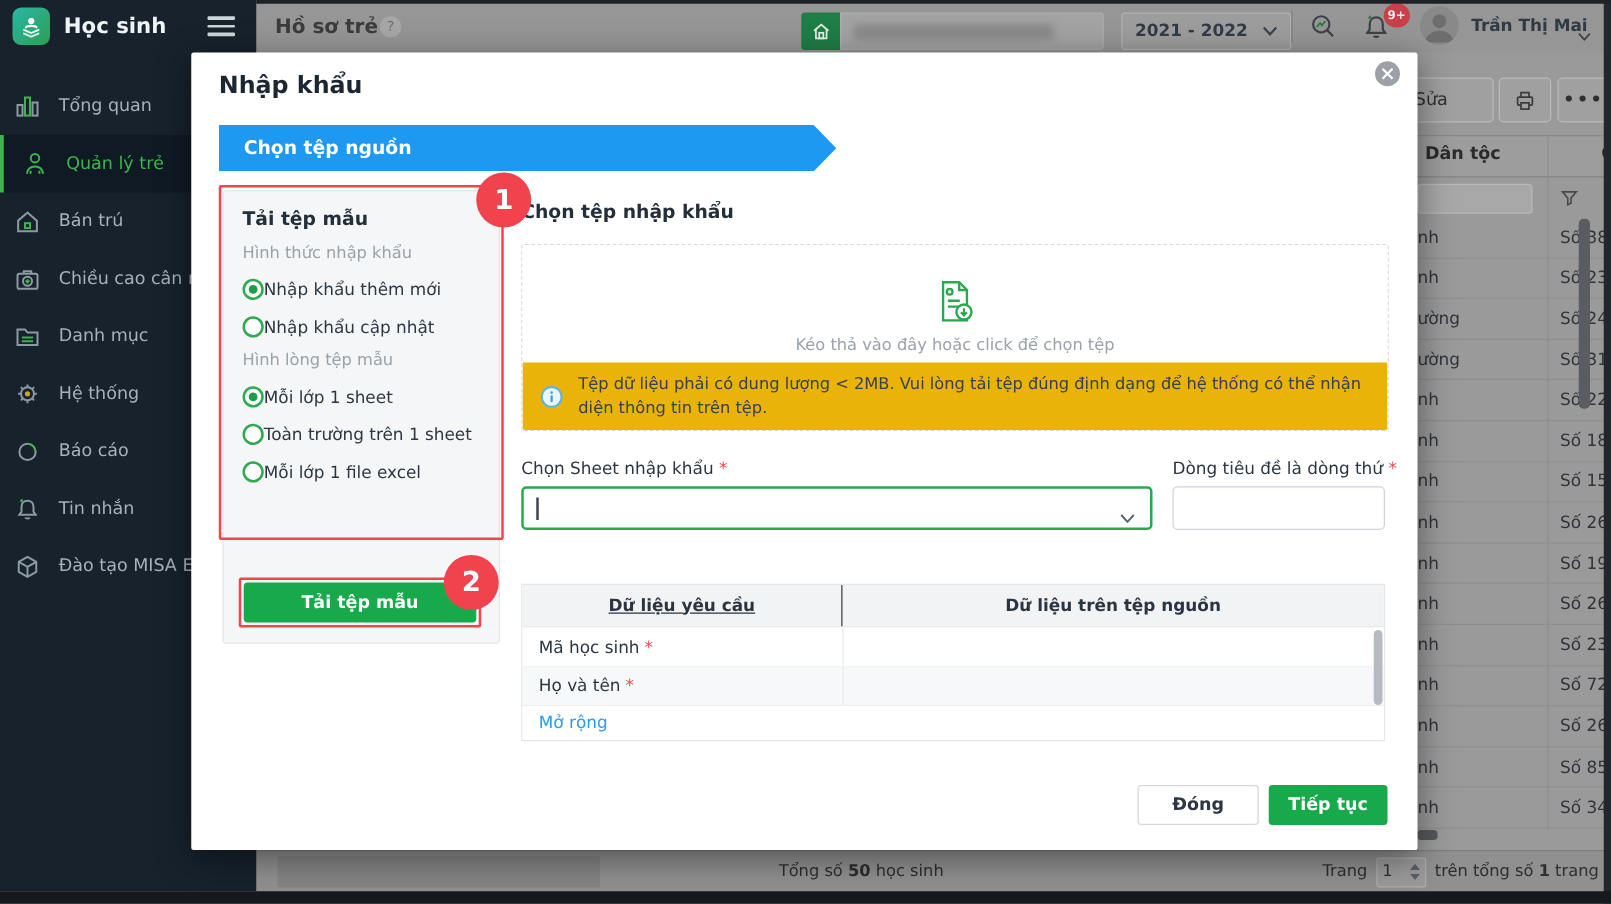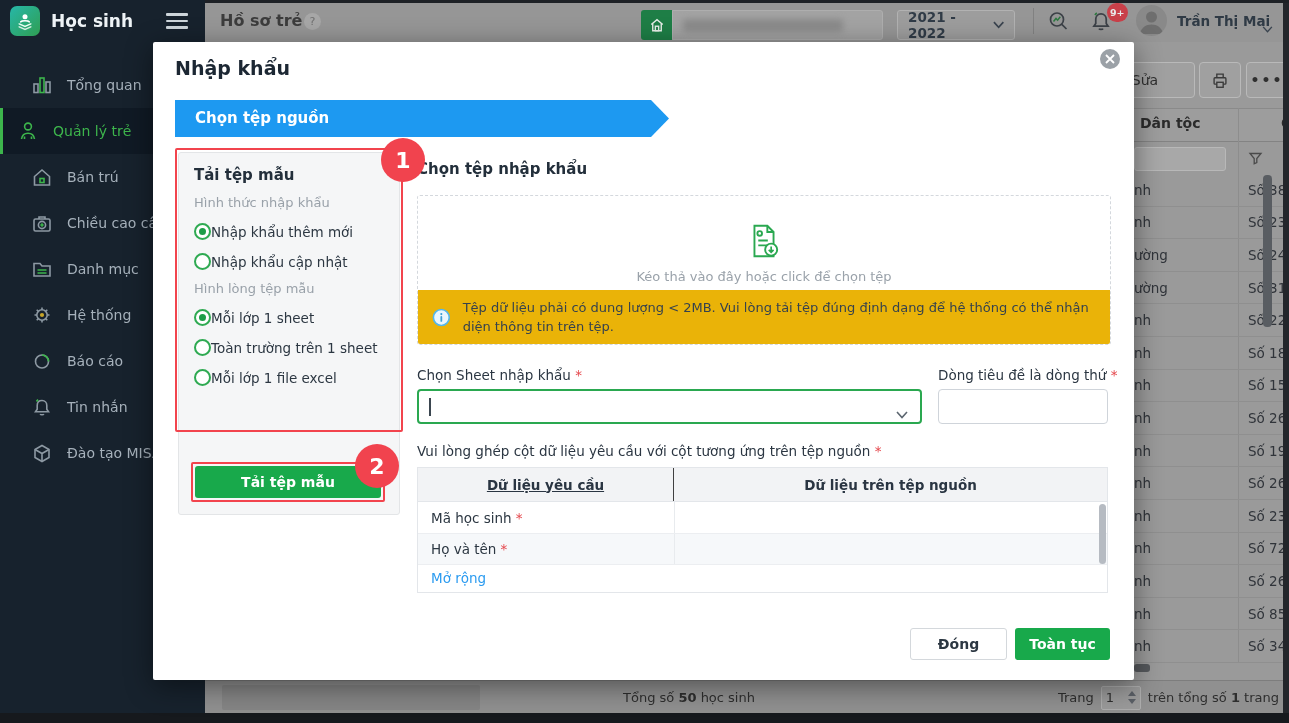--- a/index.html
+++ b/index.html
@@ -10,37 +10,37 @@
 
 
 #sidebar{position:absolute;left:0;top:0;width:205px;height:713px;background:#17222d;z-index:10;}
 .sb-header{height:42px;display:flex;align-items:center;padding-left:10px;}
 .logo{width:30px;height:30px;border-radius:7px;background:linear-gradient(135deg,#27b7a8,#2f9e52);
   display:flex;align-items:center;justify-content:center;flex:none;}
 .app-title{margin-left:11px;font-size:17px;font-weight:700;color:#eef3f6;}
 .hamburger{margin-left:auto;margin-right:17px;width:22px;cursor:pointer;}
 .hamburger div{height:2.5px;background:#cdd5da;margin:4px 0;border-radius:1px;}
 .sb-menu{padding-top:20px;}
-.sb-item{height:46px;display:flex;align-items:center;padding-left:31px;color:#a6b1bb;
+.sb-item{height:46px;display:flex;align-items:center;padding-left:11px;color:#a6b1bb;
   font-size:14px;white-space:nowrap;cursor:pointer;}
 .sb-item .ic{width:24px;height:24px;margin-right:12px;flex:none;display:flex;align-items:center;}
 .sb-item.active{color:#3db54c;background:#101a25;border-left:3px solid #3db54c;padding-left:14px;}
 
 
 #topbar{position:absolute;left:205px;top:0;width:1084px;height:42px;background:#969696;z-index:9;}
 .tb-title{position:absolute;left:15px;top:11px;font-size:16px;font-weight:700;color:#3c3c3c;}
 .tb-help{position:absolute;left:99px;top:13px;width:17px;height:17px;border-radius:50%;
   background:#a7a7a7;color:#6f6f6f;font-size:11px;text-align:center;line-height:17px;cursor:pointer;}
 .tb-home{position:absolute;left:436px;top:10px;width:31px;height:30px;background:#1e7e46;
   border-radius:3px 0 0 3px;display:flex;align-items:center;justify-content:center;cursor:pointer;}
 .tb-school{position:absolute;left:467px;top:10px;width:211px;height:30px;background:#a3a3a3;
   border:1px solid #aeaeae;border-radius:0 3px 3px 0;overflow:hidden;cursor:text;}
 .tb-school .blur{position:absolute;left:10px;top:8px;width:160px;height:13px;background:#8b8b8b;
   filter:blur(3px);border-radius:3px;}
-.tb-year{position:absolute;left:692px;top:10px;width:118px;height:30px;background:#9d9d9d;
+.tb-year{position:absolute;left:692px;top:10px;width:136px;height:30px;background:#9d9d9d;
   border:1px solid #b2b2b2;border-radius:3px;display:flex;align-items:center;padding:0 10px;
   font-size:13.5px;color:#303b47;font-weight:600;cursor:pointer;}
 .tb-year svg{margin-left:auto;}
 .tb-div{position:absolute;left:828px;top:8px;width:1px;height:26px;background:#818181;}
 .tb-ic{position:absolute;cursor:pointer;}
 .badge{position:absolute;left:902px;top:3px;min-width:20px;height:19px;border-radius:10px;
   background:#c94049;color:#e8e8e8;font-size:9.5px;font-weight:700;text-align:center;line-height:19px;
   padding:0 3px;}
 .tb-avatar{position:absolute;left:931px;top:5px;width:31px;height:31px;border-radius:50%;
   background:#898989;overflow:hidden;cursor:pointer;}
@@ -522,24 +522,20 @@
     <div class="m-select">
       <div class="cursorbar"></div>
       <div class="caret">
         <svg width="12" height="8" viewBox="0 0 12 8" fill="none">
             <polyline points="1,1 6,6.5 11,1" stroke="#5c6670" stroke-width="1.6"></polyline>
           </svg>
       </div>
     </div>
     <div class="m-input"></div>
 
-    <div class="m-lbl" style="left:264px;top:401px;">
-      <span>Vui lòng ghép cột dữ liệu yêu cầu với cột tương ứng trên tệp nguồn</span>
-      <span class="req">*</span>
-    </div>
     <div class="m-table">
       <div class="mt-head">
         <div class="h1">Dữ liệu yêu cầu</div>
         <div class="h2">Dữ liệu trên tệp nguồn</div>
       </div>
       <div class="mt-row mt-r1">
         <div class="f">
             <span>Mã học sinh</span>
           <span class="req">*</span>
           </div>
@@ -552,15 +548,15 @@
           </div>
         <div class="s"></div>
       </div>
       <div class="mt-r3">
         <a>Mở rộng</a>
       </div>
       <div class="mt-thumb"></div>
     </div>
 
     <div class="m-btn btn-close">Đóng</div>
-    <div class="m-btn btn-cont">Toàn tục</div>
+    <div class="m-btn btn-cont">Tiếp tục</div>
   </div>
 </div>
 
 </body></html>

